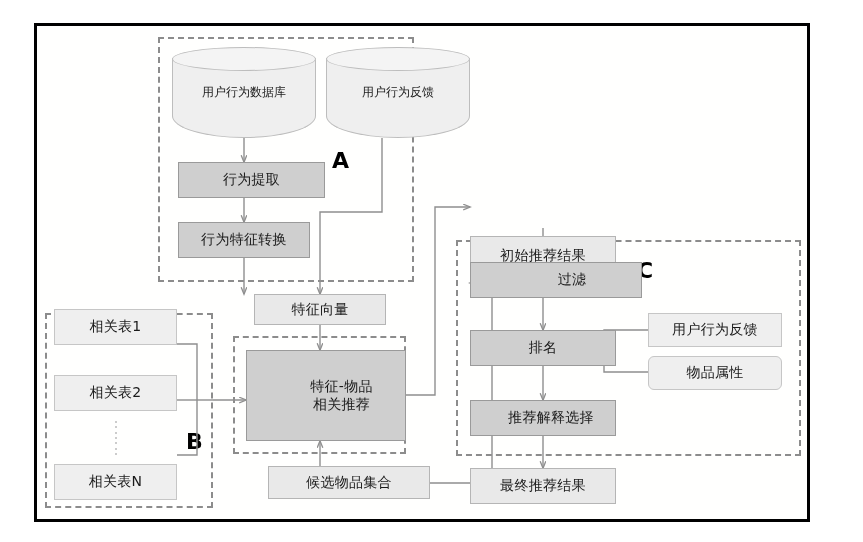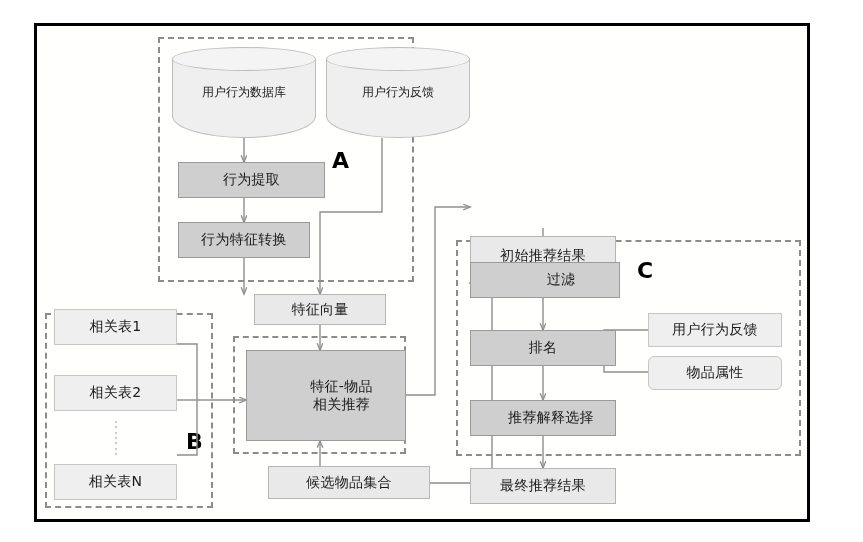--- a/index.html
+++ b/index.html
@@ -136,21 +136,21 @@
       <i></i>
       <i></i>
       <i></i>
       <i></i>
   </div>
 
   <div class="node lighter" style="left:54px;top:464px;width:123px;height:36px;">相关表N</div>
 
   <div class="node light" style="left:470px;top:189px;width:146px;height:39px;margin-top:47px;">初始推荐结果</div>
 
-  <div class="node dark" style="left:470px;top:262px;width:150px;height:36px;padding-left:32px;">过滤</div>
+  <div class="node dark" style="left:470px;top:262px;width:172px;height:36px;padding-left:32px;">过滤</div>
 
   <div class="node dark" style="left:470px;top:330px;width:146px;height:36px;">排名</div>
 
   <div class="node dark" style="left:470px;top:400px;width:146px;height:36px;padding-left:16px;">推荐解释选择</div>
 
   <div class="node light" style="left:470px;top:468px;width:146px;height:36px;">最终推荐结果</div>
 
   <div class="node lighter" style="left:648px;top:313px;width:134px;height:34px;">用户行为反馈</div>
 
   <div class="node lighter" style="left:648px;top:356px;width:134px;height:34px;border-radius:6px;">物品属性</div>

